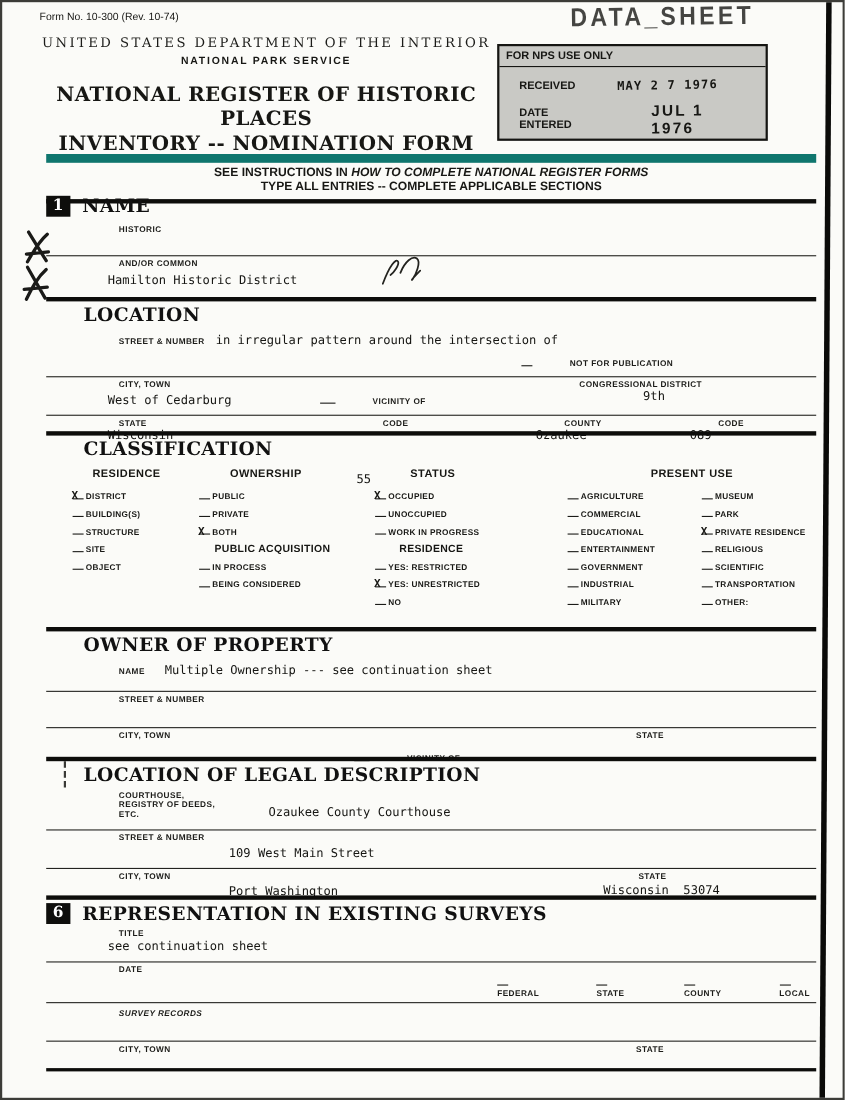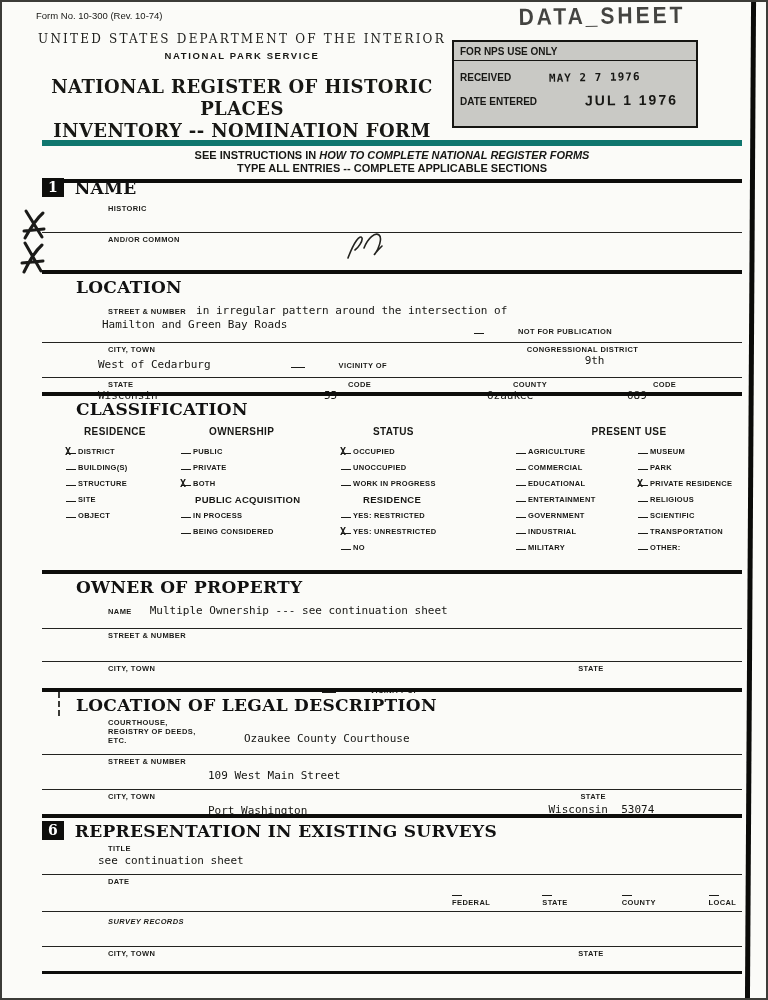--- a/index.html
+++ b/index.html
@@ -24,29 +24,29 @@
   .agency2{font:bold 9.5px "Liberation Sans",sans-serif;letter-spacing:1.6px;margin-top:4px;}
   .bigtitle{position:absolute;left:10px;top:74px;width:460px;text-align:center;}
   .bigtitle .t{font:bold 18px "DejaVu Serif",serif;letter-spacing:.4px;line-height:22px;}
   .formno{position:absolute;left:34px;top:8px;font:9.5px "Liberation Sans",sans-serif;}
   .stamp-top{position:absolute;left:492px;top:2px;width:216px;text-align:center;
              font:bold 21px "Liberation Sans",sans-serif;letter-spacing:3px;color:#1d1d1a;
              transform:rotate(-.8deg) scaleY(1.12);opacity:.82;}
   .npsbox{position:absolute;left:450px;top:38px;width:246px;height:88px;background:#c9c9c5;
           border:2.5px solid #151512;box-sizing:border-box;font-family:"Liberation Sans",sans-serif;}
   .npsbox .hd{font:bold 10px "Liberation Sans",sans-serif;padding:4px 6px 3px;border-bottom:1.5px solid #151512;}
-  .npsrow{display:flex;align-items:baseline;padding:0 6px;}
+  .npsrow{display:flex;align-items:baseline;padding:0 18px;}
   .npsrow .lb{font:bold 10px "Liberation Sans",sans-serif;}
   .rcvd{margin-top:10px;}
   .rcvd .val{font:bold 11px "DejaVu Sans Mono",monospace;margin-left:38px;letter-spacing:1px;transform:rotate(-1deg);}
   .entrd{margin-top:8px;}
   .entrd .val{font:bold 14px "Liberation Sans",sans-serif;margin-left:48px;letter-spacing:2px;transform:rotate(-.5deg);}
   .scanline{position:absolute;left:746px;top:-4px;width:5px;height:1010px;background:#0b0b09;transform:rotate(.35deg);}
   
-  .instr{position:absolute;left:40px;top:138px;width:700px;border-top:6px solid #0f766e;border-bottom:4px solid #0d0d0b;
+  .instr{position:absolute;left:40px;top:138px;width:700px;border-top:8px solid #0f766e;border-bottom:4px solid #0d0d0b;
          text-align:center;padding:3px 0 4px;box-sizing:border-box;}
   .instr .l{font:bold 11px "Liberation Sans",sans-serif;line-height:13px;}
   .instr em{font-style:italic;}
   
   .frow{position:relative;padding:2px 0 0 34px;}
   .frow .val{padding-left:22px;}
   
   .clscols{display:flex;margin-top:6px;padding-left:24px;}
   .ccol{box-sizing:border-box;}
   .colhead{font:bold 10px "Liberation Sans",sans-serif;letter-spacing:.4px;height:18px;}
@@ -110,29 +110,29 @@
     <div>
       <span class="numbox">1</span>
       <span class="sechead">NAME</span>
     </div>
     <div class="frow" style="height:28px;margin-top:4px;">
       <div class="flabel">HISTORIC</div>
       <div class="typed val"></div>
     </div>
     <div class="frow rule-top" style="height:34px;">
       <div class="flabel">AND/OR COMMON</div>
+      <div class="typed val" style="margin-top:4px;">Hamilton Historic District</div>
     </div>
   </div>
 
   <div class="sect bar-top" style="top:268px;">
     <div style="padding:3px 0 1px 34px;"><span class="sechead">LOCATION</span></div>
     <div class="frow" style="height:42px;">
       <span class="flabel">STREET &amp; NUMBER</span>
       <span class="typed" style="margin-left:6px;">in irregular pattern around the intersection of</span>
-      <div class="typed" style="padding-left:26px;">Hamilton and Green Bay Roads</div>
       <div style="position:absolute;right:130px;bottom:4px;">
         <span class="chk"><span class="bl"></span><span class="mk"></span></span><span class="flabel">NOT FOR PUBLICATION</span>
       </div>
     </div>
     <div class="frow rule-top" style="height:32px;">
       <div style="display:flex;">
         <div style="width:440px;">
           <div class="flabel">CITY, TOWN</div>
           <div style="display:flex;align-items:baseline;">
             <span class="typed val">West of Cedarburg</span>
@@ -148,21 +148,21 @@
       </div>
     </div>
     <div class="frow rule-top" style="height:32px;padding-left:34px;">
       <div style="display:flex;">
         <div style="width:240px;">
           <div class="flabel">STATE</div>
           <div class="typed val">Wisconsin</div>
         </div>
         <div style="width:165px;">
           <div class="flabel">CODE</div>
-          <div class="typed" style="padding-left:8px;">55</div>
+          <div class="typed" style="padding-left:8px;margin-top:40px;">55</div>
         </div>
         <div style="width:140px;">
           <div class="flabel">COUNTY</div>
           <div class="typed" style="padding-left:6px;">Ozaukee</div>
         </div>
         <div style="width:120px;">
           <div class="flabel">CODE</div>
           <div class="typed" style="padding-left:6px;">089</div>
         </div>
       </div>

